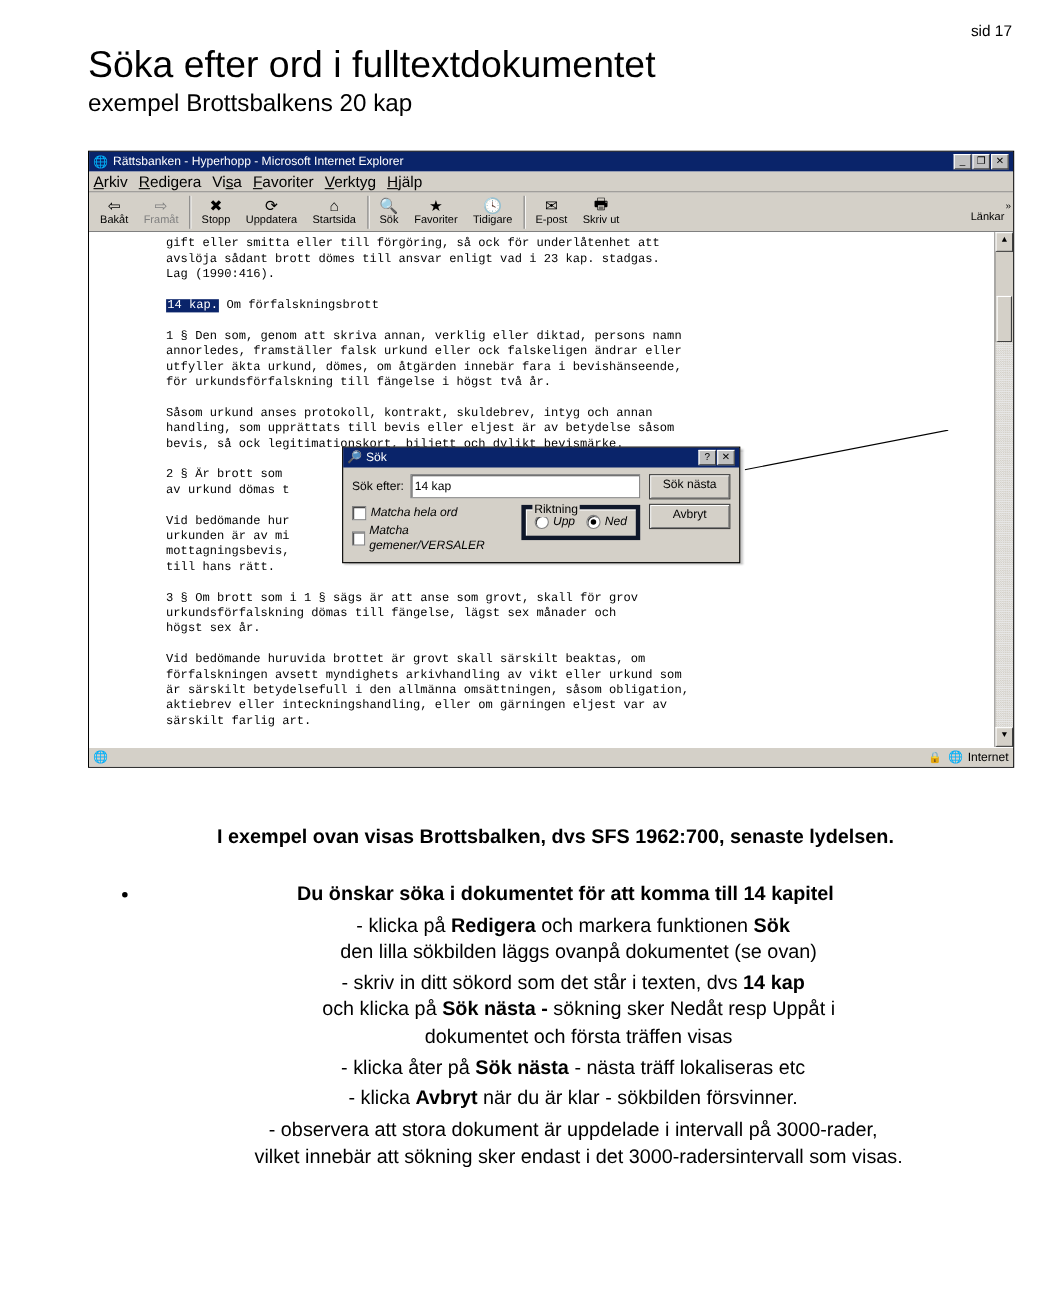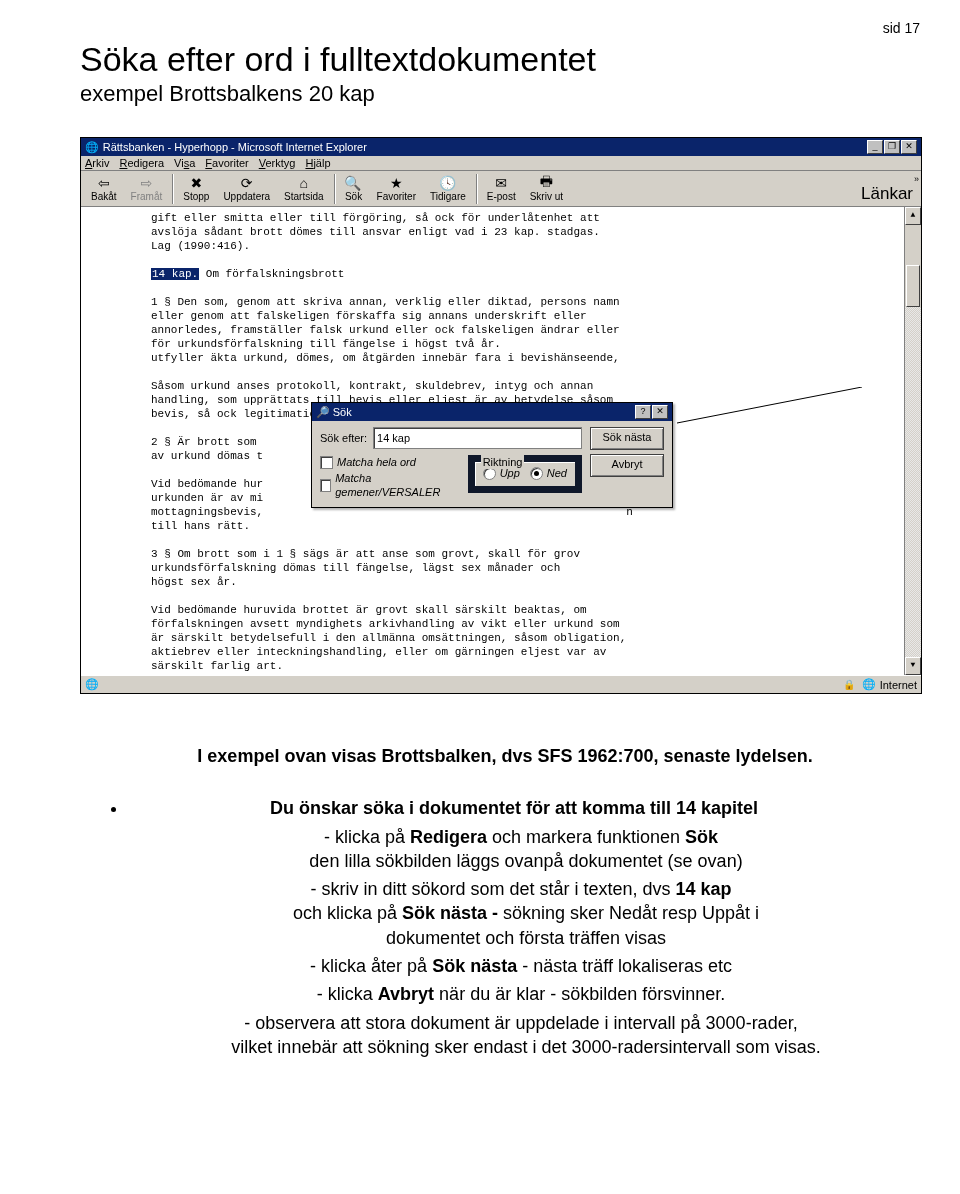--- a/index.html
+++ b/index.html
@@ -48,21 +48,21 @@
   .winicons { display:flex; gap:1px;}
   .winbtn {
     width: 14px; height: 12px;
     background: #c0c0c0;
     border: 1px solid #fff;
     border-right-color:#404040; border-bottom-color:#404040;
     font-size: 9px; line-height:10px; text-align:center; color:#000;
   }
   .menubar {
     background: #d4d0c8;
-    font-size: 11px;
+    font-size: 14px;
     padding: 1px 4px;
     display:flex; gap:10px;
     border-bottom:1px solid #808080;
   }
   .menubar span { cursor:default; }
   .menubar u { text-decoration: underline; }
   .toolbar {
     background: #d4d0c8;
     display:flex; align-items:center;
     font-size: 10px;
@@ -74,21 +74,21 @@
   .tbtn {
     display:flex; flex-direction:column; align-items:center;
     padding: 2px 6px; color:#000;
   }
   .tbtn.disabled { color:#808080;}
   .tbtn .ico {
     width:18px; height:16px; display:flex; align-items:center; justify-content:center;
     font-size:14px;
   }
   .tbar-sep { width:1px; height:30px; background:#808080; margin:0 2px; box-shadow:1px 0 #fff;}
-  .lankar-label { font-size:17px; padding-right:4px;}
+  .lankar-label { font-size:10px; padding-right:4px;}
   .content-area {
     background:#fff;
     padding: 4px 10px 4px 70px;
     font-family: "Courier New", monospace;
     font-size: 11px;
     line-height: 14px;
     color:#000;
     height: 460px;
     overflow:hidden;
     position:relative;
@@ -135,21 +135,21 @@
   .dlg-row { display:flex; align-items:center; gap:6px; margin-bottom:6px;}
   .dlg-input {
     flex:1; height:18px; border:1px solid #808080; background:#fff;
     box-shadow: inset 1px 1px #404040;
     padding:1px 3px; font-size:11px;
   }
   .dlg-checks { display:flex; flex-direction:column; gap:2px;}
   .chk { display:flex; align-items:center; gap:4px;font-style:italic;}
   .chkbox { width:11px; height:11px; background:#fff; border:1px solid #808080; box-shadow: inset 1px 1px #404040;}
   .groupbox {
-    border:7px solid #0f172a; box-shadow: inset 1px 1px #fff;
+    border:4px solid #0f172a; box-shadow: inset 1px 1px #fff;
     padding:4px 8px 6px 8px; position:relative;
     margin-left:8px;
   }
   .groupbox .legend { position:absolute; top:-7px; left:6px; background:#d4d0c8; padding:0 2px;}
   .radio-row { display:flex; gap:10px; align-items:center;}
   .radio { width:11px; height:11px; border-radius:50%; background:#fff; border:1px solid #808080; box-shadow: inset 1px 1px #404040; display:inline-flex; align-items:center; justify-content:center;}
   .radio.sel::after { content:""; width:5px; height:5px; background:#000; border-radius:50%;}
   .dlg-buttons { display:flex; flex-direction:column; gap:4px;}
   .dlg-btn {
     width:72px; height:21px;
@@ -272,24 +272,23 @@
     </div>
 
     <div class="content-area">
       <div>gift eller smitta eller till förgöring, så ock för underlåtenhet att</div>
       <div>avslöja sådant brott dömes till ansvar enligt vad i 23 kap. stadgas.</div>
       <div>Lag (1990:416).</div>
       <br>
       <div><span class="hl">14 kap.</span><span> Om förfalskningsbrott</span></div>
       <br>
       <div>1 § Den som, genom att skriva annan, verklig eller diktad, persons namn</div>
-      <div>eller genom att falskeligen förskaffa sig annans underskrift eller</div>
       <div>annorledes, framställer falsk urkund eller ock falskeligen ändrar eller</div>
+      <div>utfyller äkta urkund, dömes, om åtgärden innebär fara i bevishänseende,</div>
       <div>för urkundsförfalskning till fängelse i högst två  år.</div>
-      <div>utfyller äkta urkund, dömes, om åtgärden innebär fara i bevishänseende,</div>
       <br>
       <div>Såsom urkund anses protokoll, kontrakt, skuldebrev, intyg och annan</div>
       <div>handling, som upprättats till bevis eller eljest är av betydelse såsom</div>
       <div>bevis, så ock legitimationskort, biljett och dylikt bevismärke.</div>
       <br>
       <div><span>2 § Är brott som</span><span style="visibility:hidden">XXXXXXXXXXXXXXXXXXXXXXXXXXXXXXXXXXXXXXXXXXXXXXXXXXX</span><span>skning</span></div>
       <div>av urkund dömas t</div>
       <br>
       <div>Vid bedömande hur</div>
       <div><span>urkunden är av mi</span><span style="visibility:hidden">XXXXXXXXXXXXXXXXXXXXXXXXXXXXXXXXXXXXXXXXXXXXXXXXX</span><span> dylikt</span></div>

